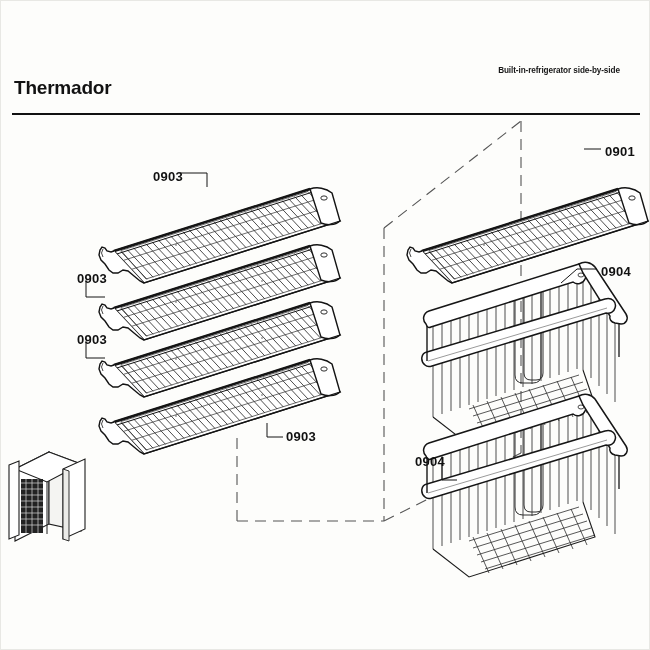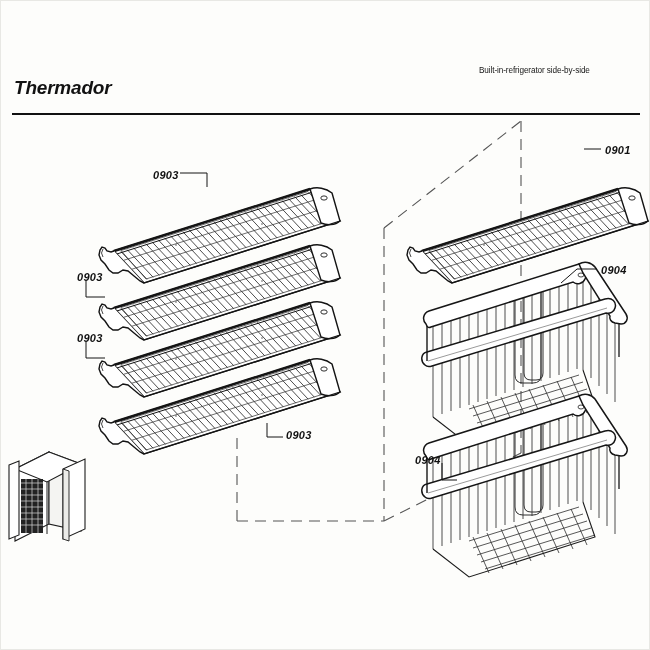--- a/index.html
+++ b/index.html
@@ -30,30 +30,29 @@
   }
   #brand-title {
     position: absolute;
     left: 13px;
     top: 76px;
     font-size: 19px;
     font-weight: bold;
     letter-spacing: -0.2px;
     color: #121212;
     font-family: "Liberation Sans", sans-serif;
-    font-style: italic;
   }
   #model-desc {
     position: absolute;
     right: 12px;
     top: 63px;
     width: 160px;
-    text-align: left;
+    text-align: center;
     font-size: 8.2px;
-    font-weight: normal;
+    font-weight: bold;
     line-height: 13px;
     color: #161616;
     letter-spacing: -0.1px;
   }
   #header-rule {
     position: absolute;
     left: 11px;
     top: 112px;
     width: 628px;
     height: 2.4px;
@@ -63,27 +62,26 @@
   #art {
     position: absolute;
     left: 0;
     top: 0;
     width: 650px;
     height: 650px;
   }
   
   .callout {
     position: absolute;
-    font-size: 11px;
+    font-size: 13px;
     font-weight: bold;
     color: #111;
     letter-spacing: 0.3px;
     white-space: nowrap;
     font-family: "Liberation Sans", sans-serif;
-    font-style: italic;
   }
   .cal-0903-a { left: 152px; top: 168px; }
   .cal-0903-b { left: 76px;  top: 270px; }
   .cal-0903-c { left: 76px;  top: 331px; }
   .cal-0903-d { left: 285px; top: 428px; }
   .cal-0901   { left: 604px; top: 143px; }
   .cal-0904-a { left: 600px; top: 263px; }
   .cal-0904-b { left: 414px; top: 453px; }
 </style>
 </head>

